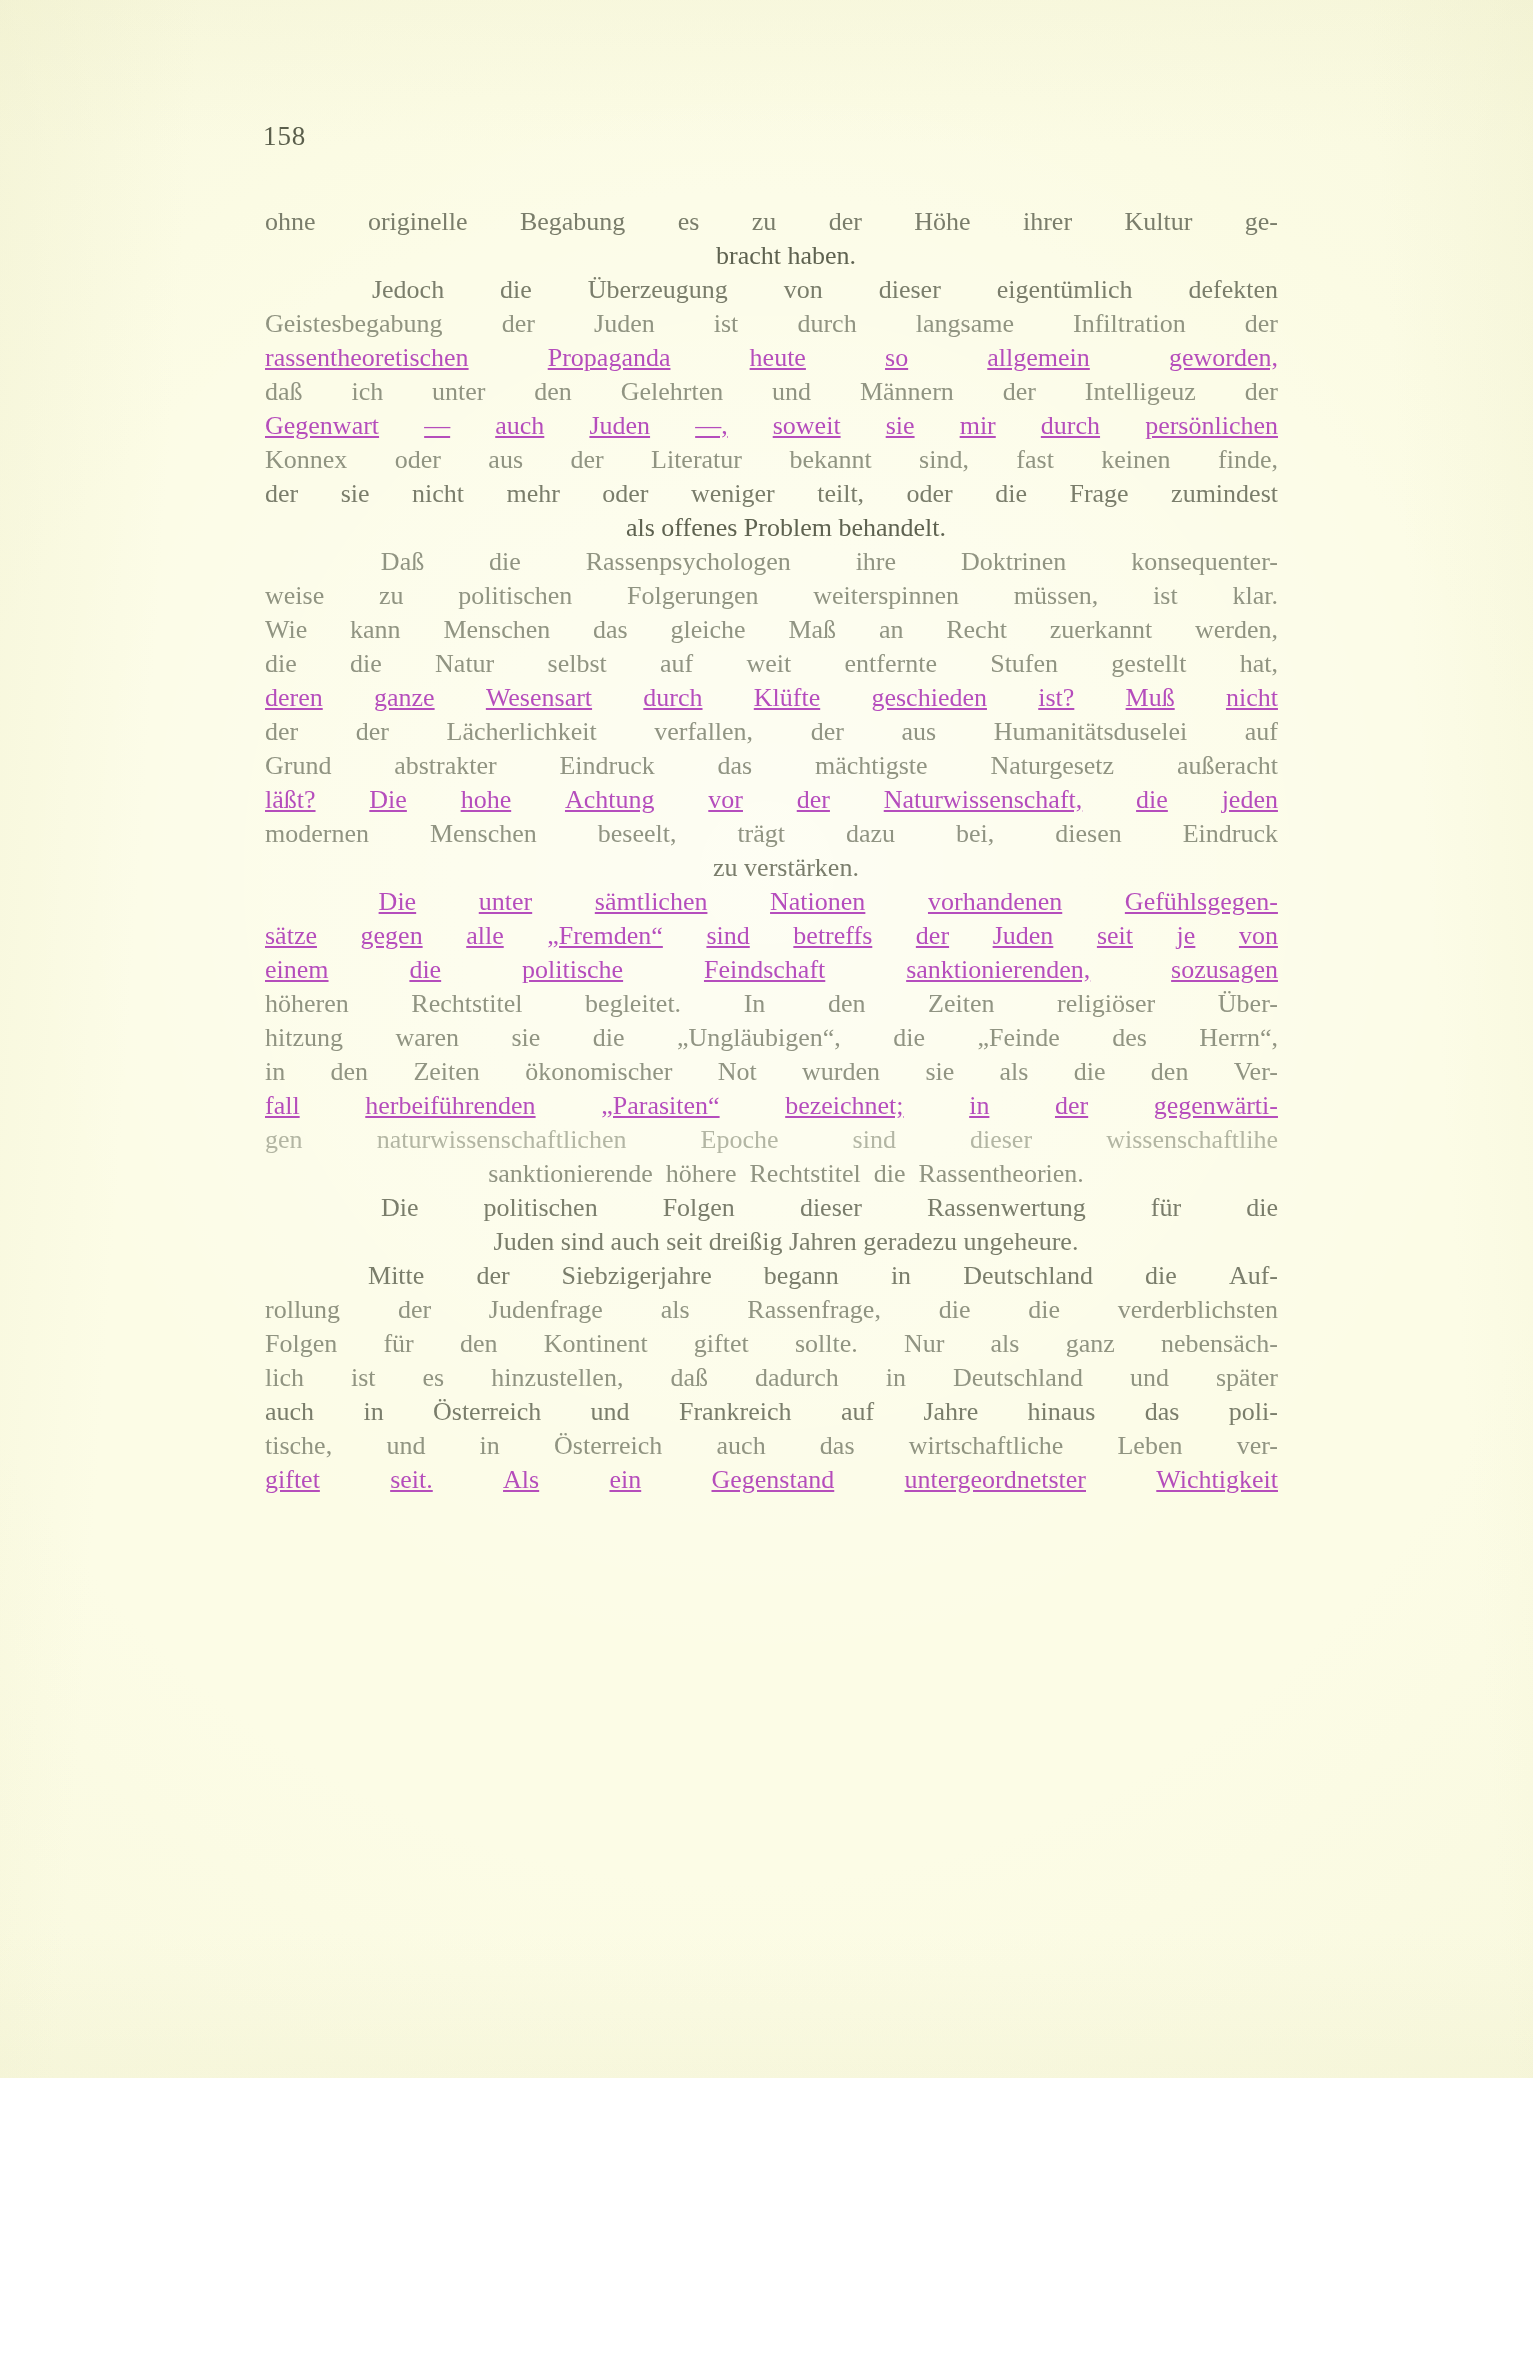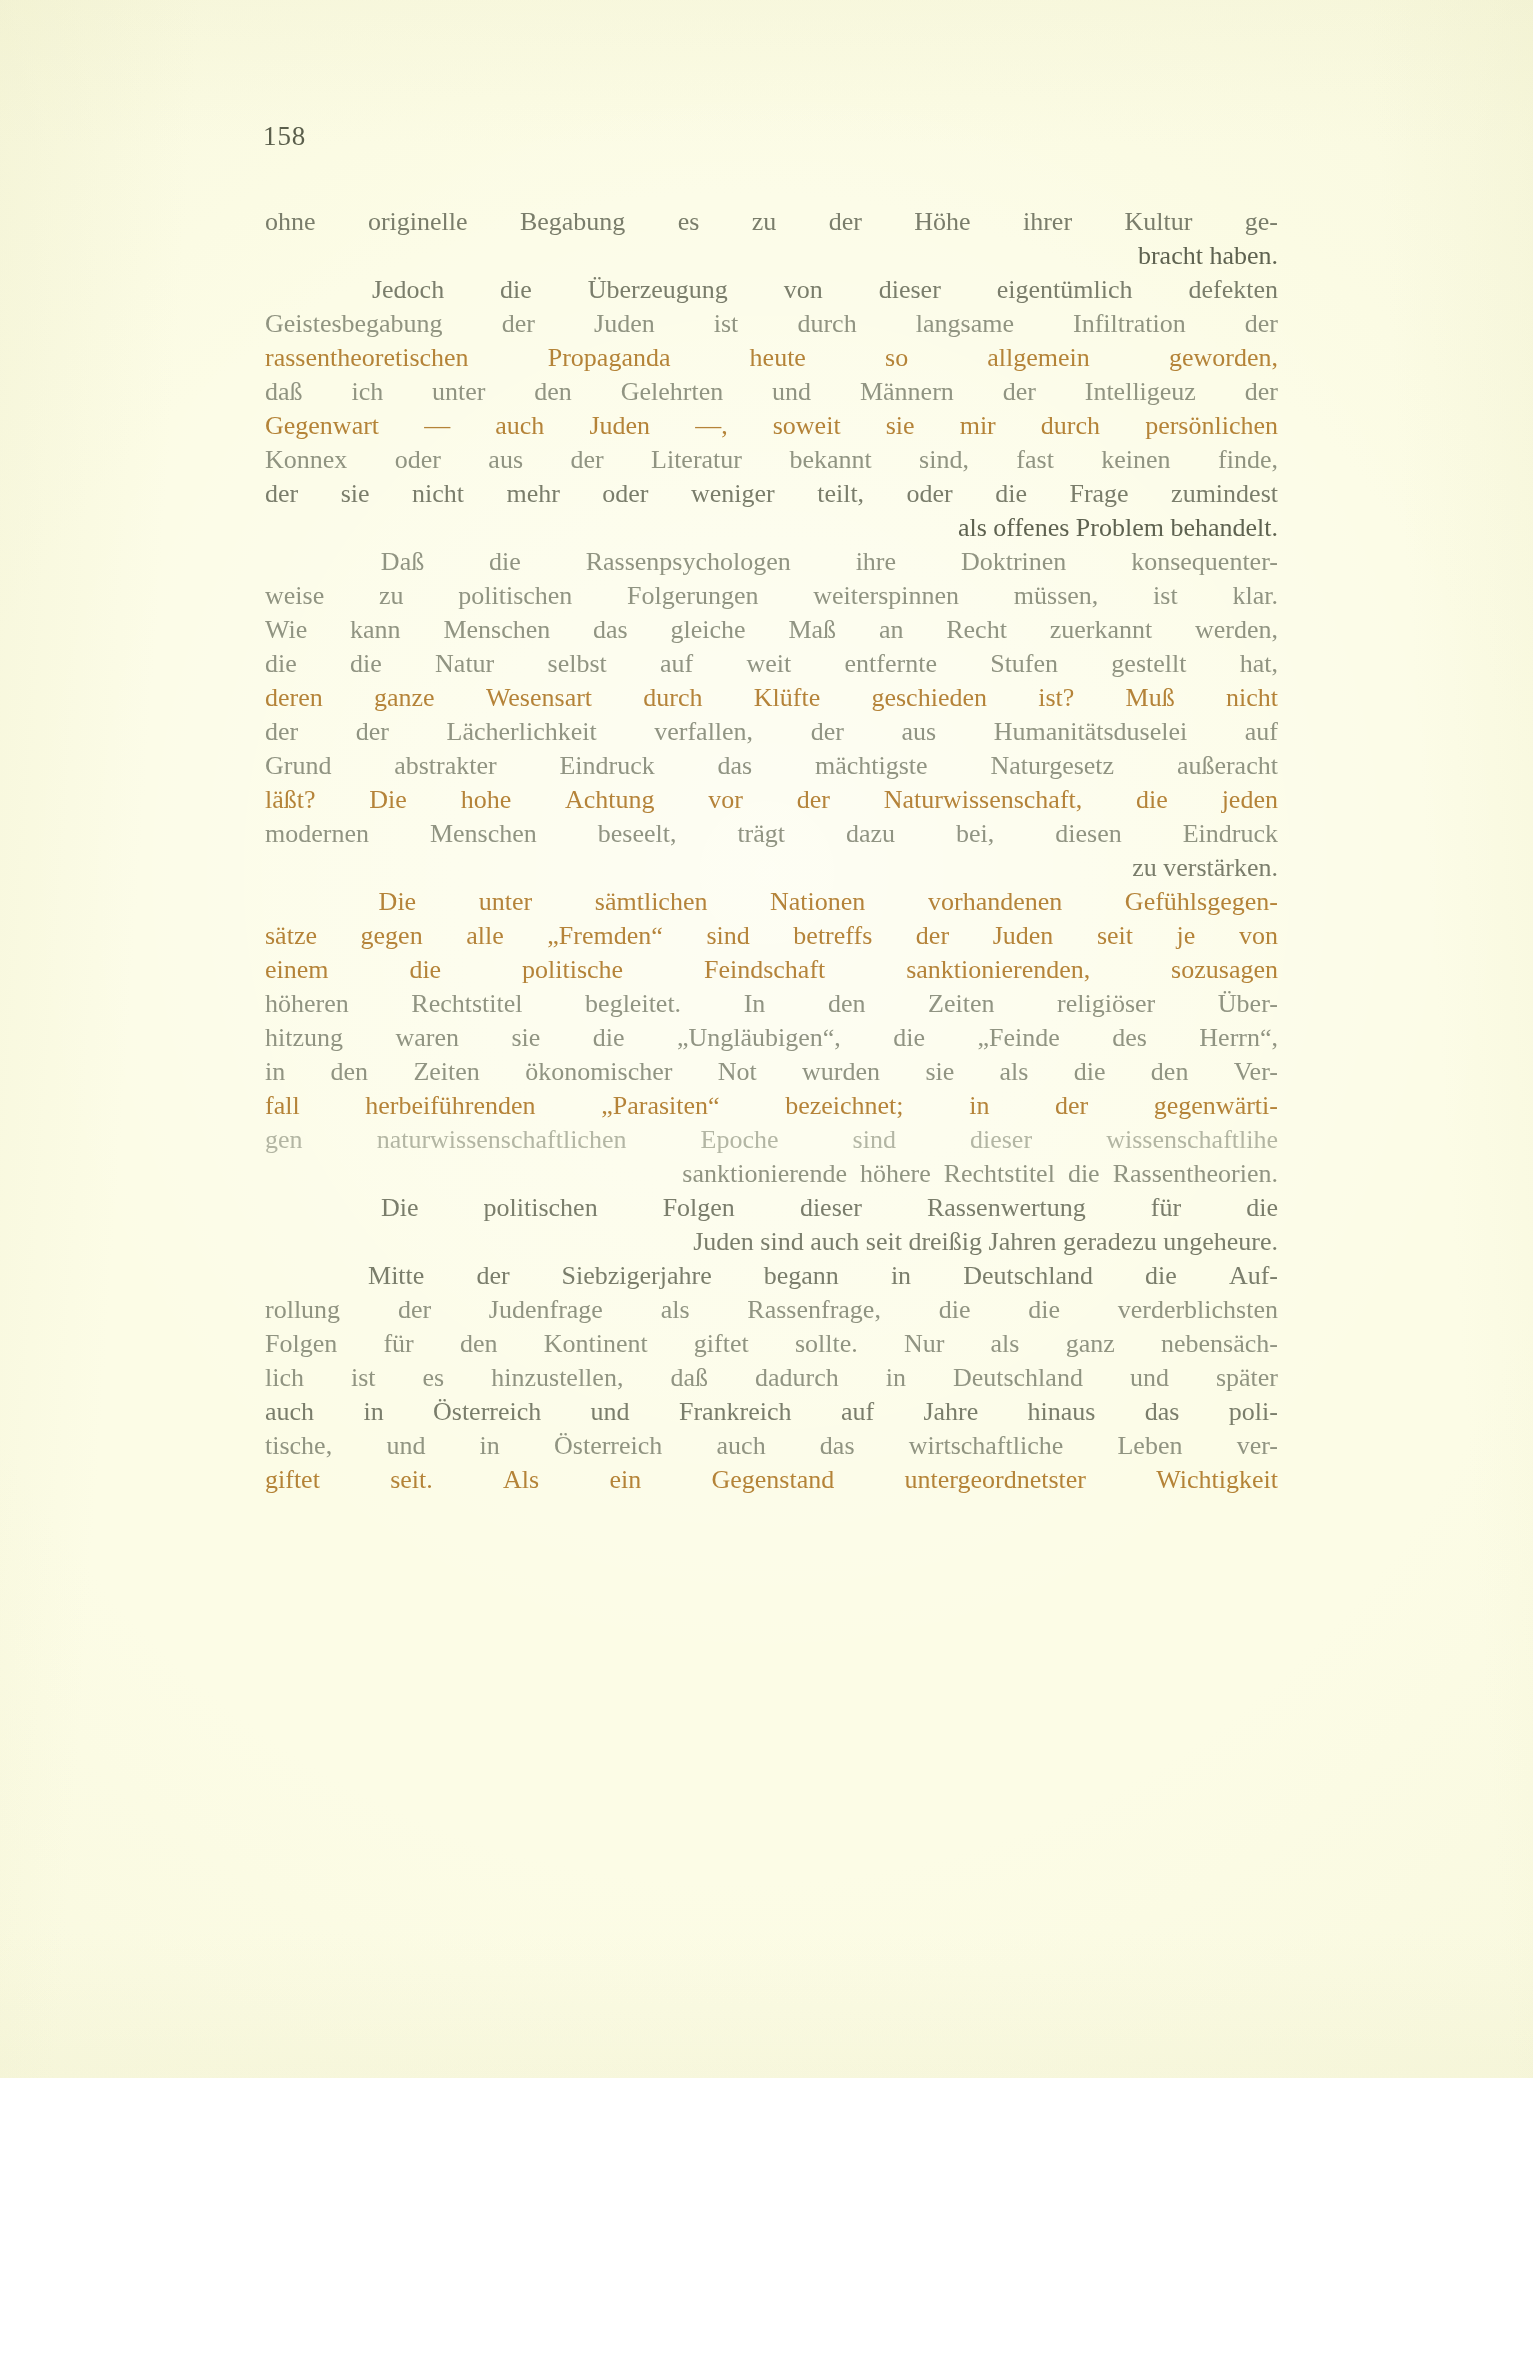--- a/index.html
+++ b/index.html
@@ -69,29 +69,29 @@
     line-height: 34px;
     color: #5e6250;
     white-space: pre;
   }
   .ln > span {
     display: inline-block;
   }
   
   .ln.ragged {
     display: block;
-    text-align: right;
+    text-align: center;
     margin-left: 29px;
   }
 
   
   .f1 { color: #5e6250; }
   .f2 { color: #6f7361; opacity: 0.92; }
   .f3 { color: #7e8270; opacity: 0.85; }
-  .f4 { color: #a16207; opacity: 0.78; }
+  .f4 { color: #a21caf; opacity: 0.78; text-decoration: underline; }
   .f5 { color: #979b88; opacity: 0.72; }
 </style>
 </head>
 <body>
 
 <div class="page">
 
   <div class="folio">158</div>
 
   <div class="textblock">

